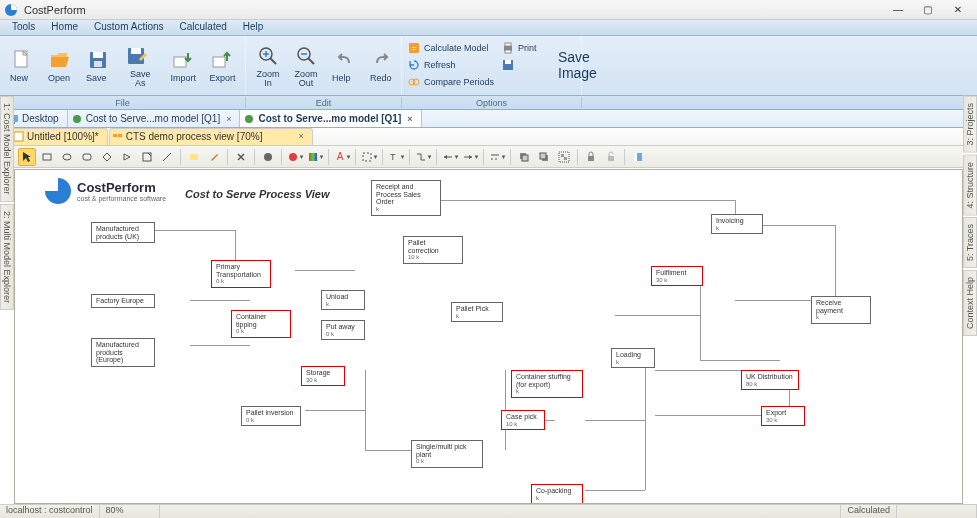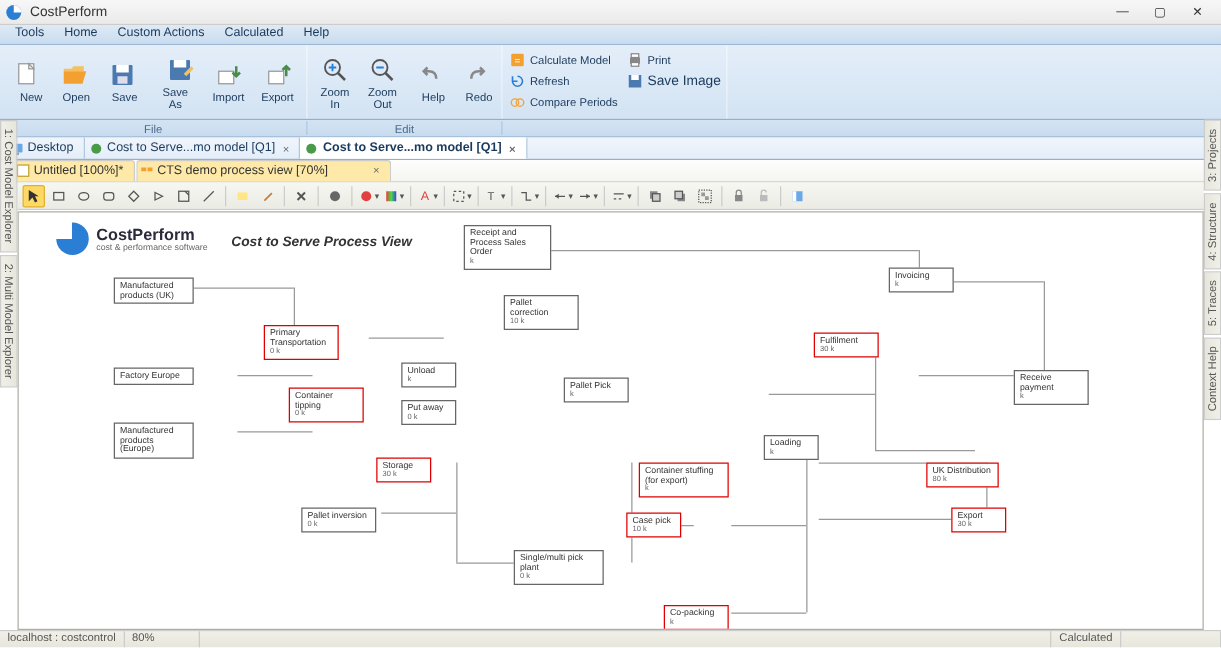--- a/index.html
+++ b/index.html
@@ -13,21 +13,21 @@
   .win-btn { width: 30px; height: 18px; display: flex; align-items: center; justify-content: center; font-size: 10px; color: #333; cursor: default; }
   
   
   .menubar { height: 16px; background: linear-gradient(to bottom, #dfeaf5, #c8dcef); border-bottom: 1px solid #9cb8d5; display: flex; padding: 0 4px; }
   .menu-item { padding: 1px 8px; font-size: 10px; color: #1a3a5c; cursor: default; }
   
   
   .ribbon { height: 60px; background: linear-gradient(to bottom, #e4eef9, #d3e3f3); border-bottom: 1px solid #8fb0d0; display: flex; position: relative; }
   .ribbon-group { display: flex; flex-direction: column; height: 100%; border-right: 1px solid rgba(255,255,255,0.5); position: relative; }
   .ribbon-btns { display: flex; flex: 1; padding: 2px 4px; gap: 2px; }
-  .ribbon-btn { display: flex; flex-direction: column; align-items: flex-end; justify-content: center; padding: 2px 6px; min-width: 36px; cursor: default; }
+  .ribbon-btn { display: flex; flex-direction: column; align-items: flex-start; justify-content: center; padding: 2px 6px; min-width: 36px; cursor: default; }
   .ribbon-btn-icon { width: 24px; height: 24px; display: flex; align-items: center; justify-content: center; font-size: 18px; }
   .ribbon-btn-label { font-size: 9px; color: #1a3a5c; text-align: center; line-height: 1; margin-top: 2px; }
   .ribbon-label-row { height: 14px; background: linear-gradient(to bottom, #d3e3f3, #c8dcef); border-bottom: 1px solid #8fb0d0; display: flex; font-size: 9px; color: #4a6a8c; align-items: center; }
   .ribbon-label-cell { text-align: center; border-right: 1px solid rgba(143,176,208,0.5); padding-top: 1px; }
   
   
   .doctabs { height: 18px; background: linear-gradient(to bottom, #f0f5fb, #e4eef9); border-bottom: 1px solid #8fb0d0; display: flex; padding-left: 4px; }
   .doctab { padding: 2px 8px 2px 18px; font-size: 10px; color: #1a3a5c; border-right: 1px solid #b0c8e0; display: flex; align-items: center; position: relative; cursor: default; }
   .doctab.active { background: #fff; font-weight: bold; }
   .doctab-icon { position: absolute; left: 3px; width: 12px; height: 12px; }
@@ -252,28 +252,29 @@
           </span>
         <span style="font-size:9px; color:#1a3a5c;">Print</span>
       </div>
        <div style="display:flex; align-items:center; gap:4px; height:17px;">
         <span>
             <svg width="12" height="12">
               <rect x="1" y="1" width="10" height="10" fill="#4a7ab0"></rect>
               <rect x="3" y="1" width="6" height="4" fill="#fff"></rect>
             </svg>
           </span>
-        <span style="font-size:11px; color:#1a3a5c;">Save Image</span>
+        <span style="font-size:14px; color:#1a3a5c;margin-left:40px;">Save Image</span>
       </div>
     </div>
   </div>
 </div>
 <div class="ribbon-label-row">
   <div class="ribbon-label-cell" style="width:246px;">File</div>
   <div class="ribbon-label-cell" style="width:156px;">Edit</div>
+  <div class="ribbon-label-cell" style="width:180px;">Options</div>
 </div>
 
 <div class="doctabs">
   <div class="doctab">
     <span class="doctab-icon">
         <svg width="12" height="12">
           <rect x="1" y="2" width="10" height="7" fill="#6aa8e8" rx="1"></rect>
           <rect x="4" y="9" width="4" height="2" fill="#888"></rect>
         </svg>
       </span>

